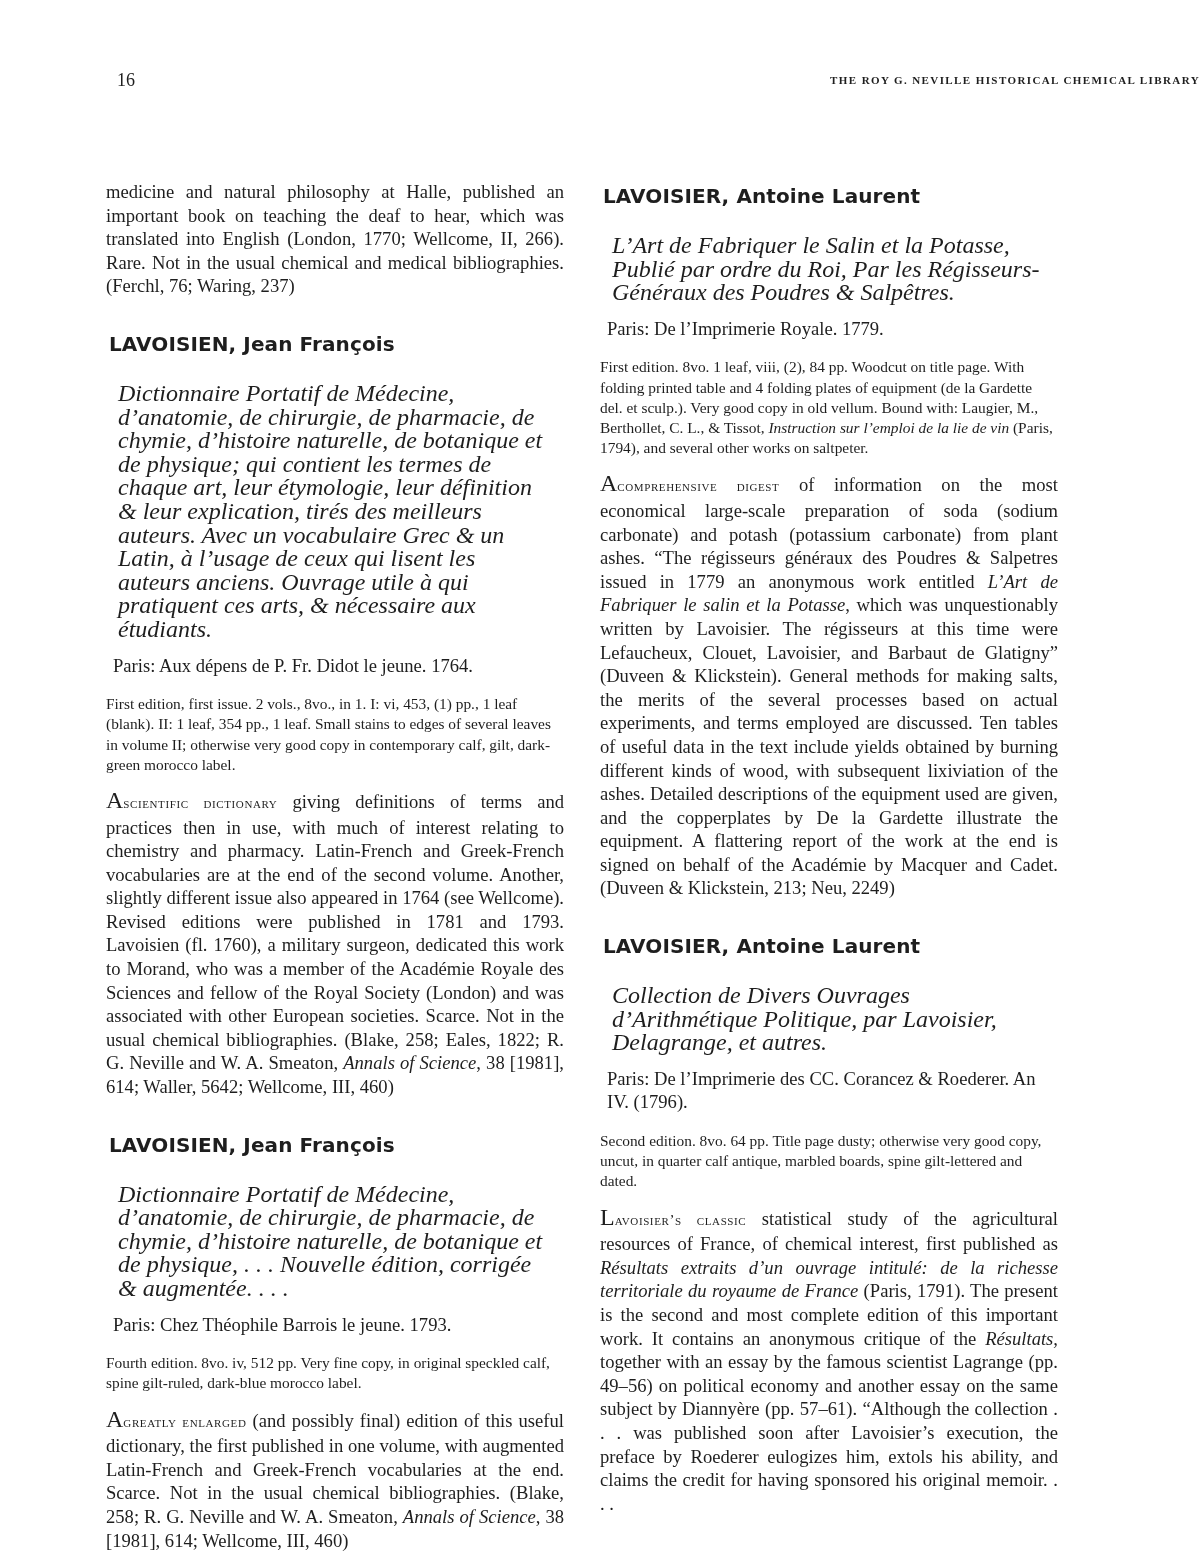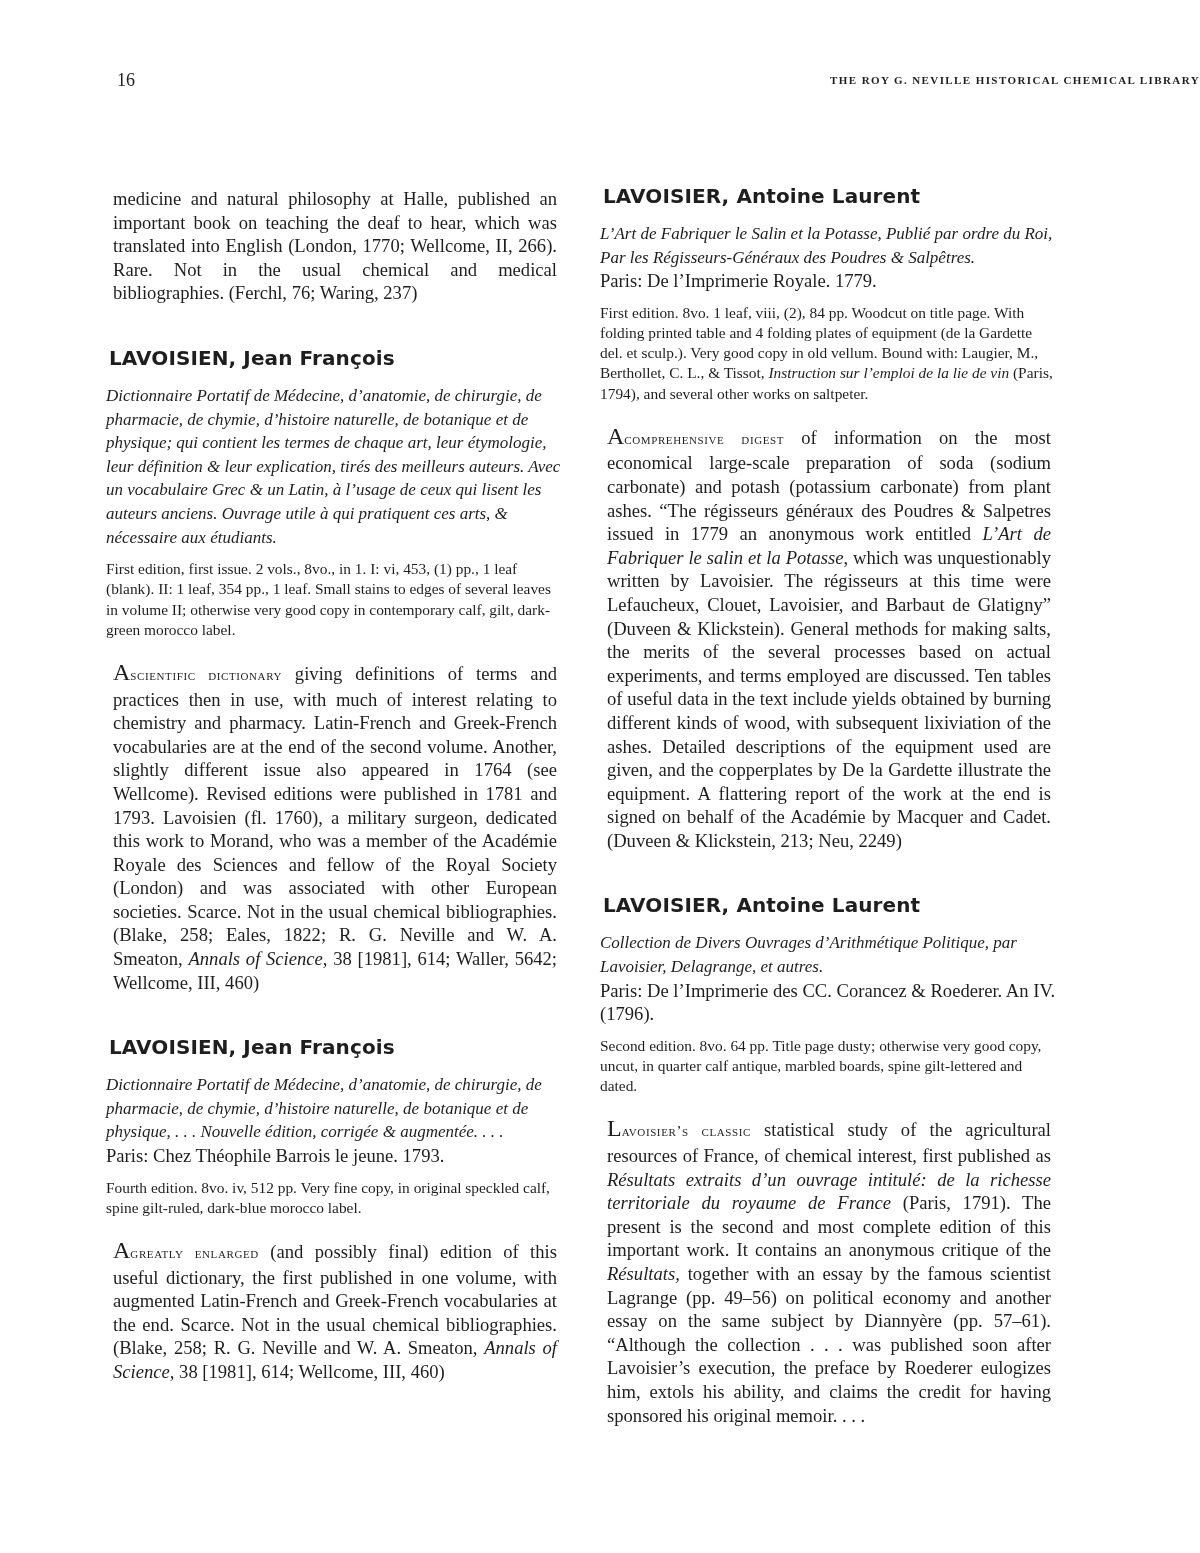--- a/index.html
+++ b/index.html
@@ -2,24 +2,24 @@
 <html><head>
 <meta charset="utf-8">
 <style>
   html, body { margin: 0; padding: 0; background: #ffffff; }
   body { width: 1200px; height: 1553px; position: relative; overflow: hidden; color: #1e1e1e; font-family: "Liberation Serif", "DejaVu Serif", serif; }
   .folio { position: absolute; left: 117px; top: 70px; font-size: 18px; }
   .running-head { position: absolute; left: 0; width: 1200px; top: 74px; text-align: right; font-size: 11px; letter-spacing: 1.4px; font-weight: bold; }
   .col { position: absolute; top: 180px; width: 458px; }
   .col.left { left: 106px; }
   .col.right { left: 600px; }
-  .para { font-size: 18.6px; line-height: 23.6px; text-align: justify; margin: 7px; hyphens: auto; }
+  .para { font-size: 18.6px; line-height: 23.6px; text-align: justify; margin: 0; hyphens: auto; }
   .heading { font-family: "DejaVu Sans", "Liberation Sans", sans-serif; font-size: 20px; line-height: 26px; margin: 3px; letter-spacing: 0.1px; }
-  .title { font-style: italic; font-size: 17px; line-height: 23.6px; margin: 0; }
-  .imprint { font-size: 18.6px; line-height: 23.6px; margin: 0; }
+  .title { font-style: italic; font-size: 24px; line-height: 23.6px; margin: 12px; }
+  .imprint { font-size: 18.6px; line-height: 23.6px; margin: 7px; }
   .collation { font-size: 15.4px; line-height: 20.2px; margin: 0; }
   .sc { font-variant: small-caps; font-size: 15px; letter-spacing: 0.6px; }
   .bigA { font-size: 24px; }
   .it { font-style: italic; }
   .gap-s { height: 10px; }
   .gap-m { height: 14px; }
   .gap-l { height: 30px; }
 </style>
 </head>
 <body>
@@ -28,20 +28,21 @@
 <div class="running-head">THE ROY G. NEVILLE HISTORICAL CHEMICAL LIBRARY</div>
 
 <div class="col left">
   <p class="para">medicine and natural philosophy at Halle, published an important book on teaching the deaf to hear, which was translated into English (London, 1770; Wellcome, II, 266). Rare. Not in the usual chemical and medical bibliographies. (Ferchl, 76; Waring, 237)</p>
   <div class="gap-l"></div>
 
   <div>
     <h2 class="heading">LAVOISIEN, Jean François</h2>
     <div class="gap-s"></div>
     <p class="title">Dictionnaire Portatif de Médecine, d’anatomie, de chirurgie, de pharmacie, de chymie, d’histoire naturelle, de botanique et de physique; qui contient les termes de chaque art, leur étymologie, leur définition &amp; leur explication, tirés des meilleurs auteurs. Avec un vocabulaire Grec &amp; un Latin, à l’usage de ceux qui lisent les auteurs anciens. Ouvrage utile à qui pratiquent ces arts, &amp; nécessaire aux étudiants.</p>
+    <p class="imprint">Paris: Aux dépens de P. Fr. Didot le jeune. 1764.</p>
     <div class="gap-s"></div>
     <p class="collation">First edition, first issue. 2 vols., 8vo., in 1. I: vi, 453, (1) pp., 1 leaf (blank). II: 1 leaf, 354 pp., 1 leaf. Small stains to edges of several leaves in volume II; otherwise very good copy in contemporary calf, gilt, dark-green morocco label.</p>
     <div class="gap-m"></div>
     <p class="para"><span class="bigA">A</span><span class="sc">scientific dictionary</span><span> giving definitions of terms and practices then in use, with much of interest relating to chemistry and pharmacy. Latin-French and Greek-French vocabularies are at the end of the second volume. Another, slightly different issue also appeared in 1764 (see Wellcome). Revised editions were published in 1781 and 1793. Lavoisien (fl. 1760), a military surgeon, dedicated this work to Morand, who was a member of the Académie Royale des Sciences and fellow of the Royal Society (London) and was associated with other European societies. Scarce. Not in the usual chemical bibliographies. (Blake, 258; Eales, 1822; R. G. Neville and W. A. Smeaton, </span><span class="it">Annals of Science</span><span>, 38 [1981], 614; Waller, 5642; Wellcome, III, 460)</span></p>
   </div>
   <div class="gap-l"></div>
 
   <div>
     <h2 class="heading">LAVOISIEN, Jean François</h2>
     <div class="gap-s"></div>

